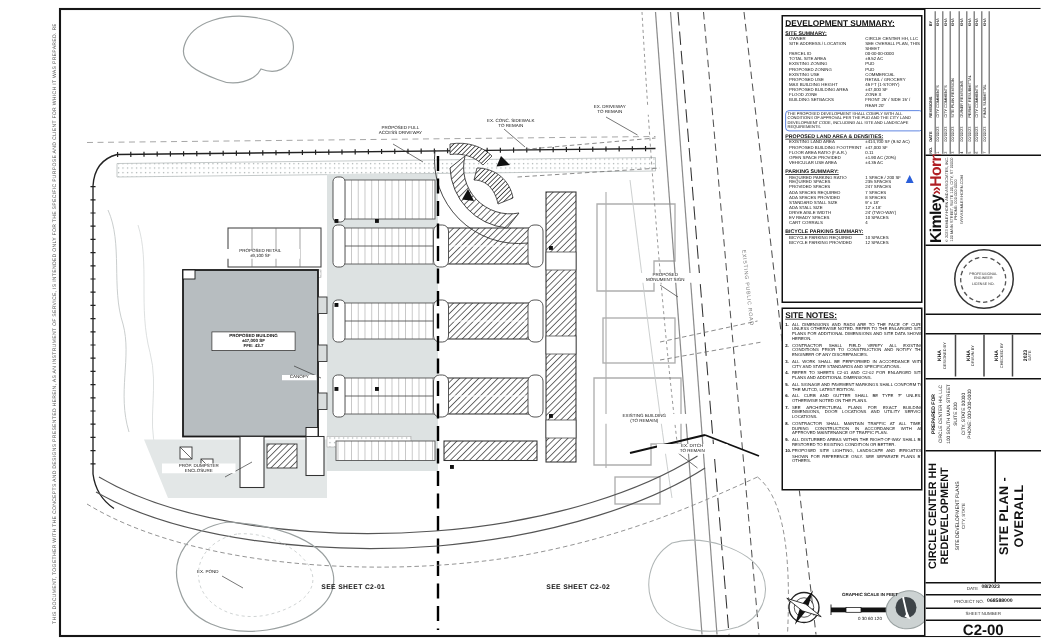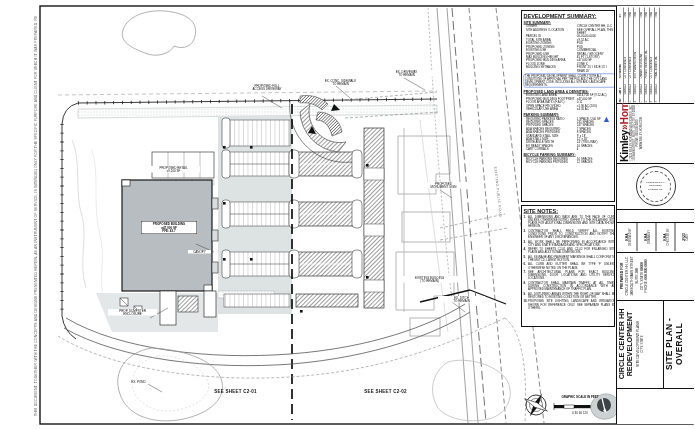--- a/index.html
+++ b/index.html
@@ -644,14 +644,30 @@
           <div class="t1">REDEVELOPMENT</div>
           <div class="t2">SITE DEVELOPMENT PLANS</div>
           <div class="t3">CITY, STATE</div>
         </div>
       </div>
       <div class="colR">
         <div class="rot ttl-sheet">SITE PLAN - OVERALL</div>
       </div>
     </div>
 
+    <div id="tb-fields" class="tb-sec">
+      <div class="fld h9">
+        <span class="fl">DATE</span>
+        <span class="fv">08/2023</span>
+      </div>
+      <div class="fld h9">
+        <span class="fl">PROJECT NO.</span>
+        <span class="fv">068588000</span>
+      </div>
+      <div class="fld shn-l">
+        <span class="fl">SHEET NUMBER</span>
+      </div>
+      <div class="fld shn">
+        <span>C2-00</span>
+      </div>
+    </div>
   </div>
 </div>
 
 </body></html>

